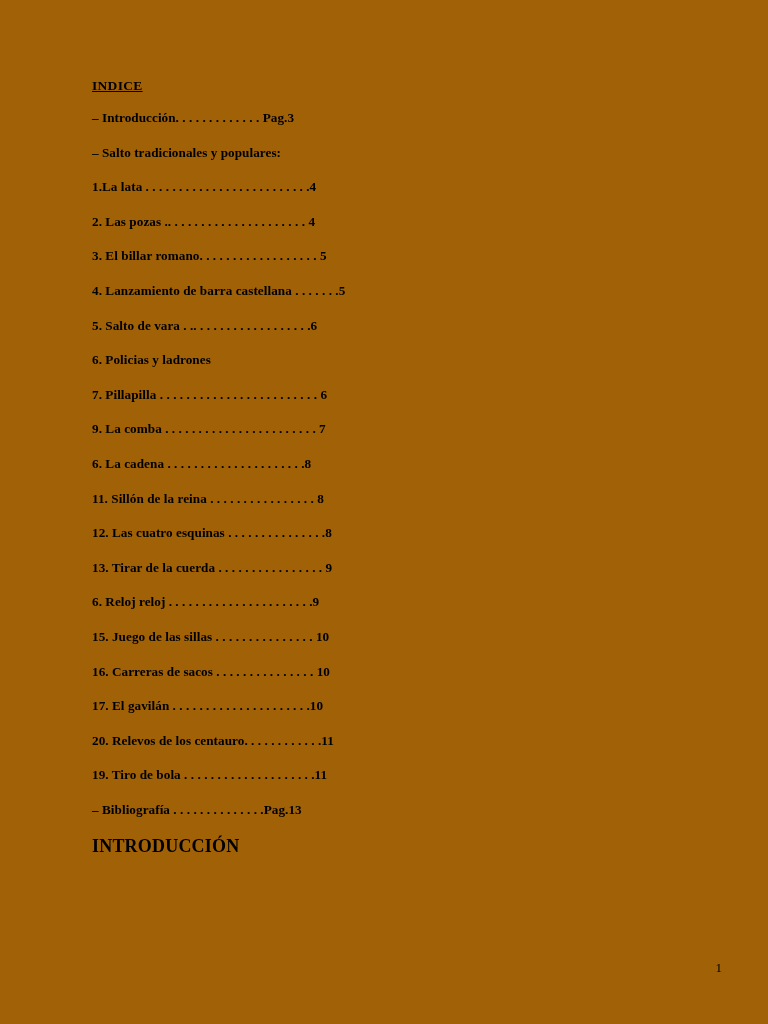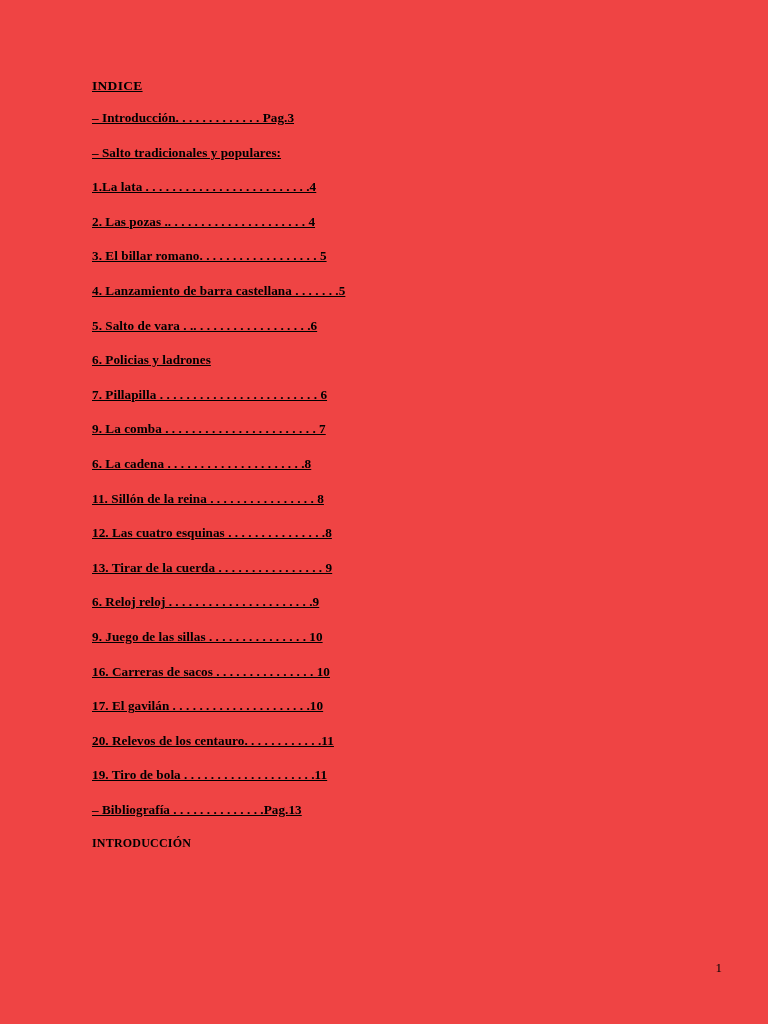--- a/index.html
+++ b/index.html
@@ -14,46 +14,45 @@
     color: #000000;
     position: relative;
     overflow: hidden;
   }
   .page {
     position: absolute;
     top: 0;
     left: 0;
     width: 768px;
     height: 1024px;
-    background: #ef4444;
+    background: #a16207;
   }
   .content {
     position: absolute;
     left: 92px;
     top: 78px;
     width: 600px;
   }
   .heading {
     font-weight: bold;
     font-size: 13.5px;
     text-decoration: underline;
     letter-spacing: 0.3px;
     margin: 0 0 16px 0;
   }
   .toc-line {
     font-weight: bold;
     font-size: 13.2px;
     margin: 0 0 18.6px 0;
     white-space: pre;
     letter-spacing: 0.05px;
-    text-decoration: underline;
   }
   .intro-heading {
     font-weight: bold;
-    font-size: 12px;
+    font-size: 18px;
     margin: 6px 0 0 0;
     letter-spacing: 0.2px;
   }
   .page-number {
     position: absolute;
     right: 46px;
     bottom: 48px;
     font-size: 13px;
     font-family: "Liberation Serif", "DejaVu Serif", serif;
   }
@@ -74,21 +73,21 @@
     <div class="toc-line">4. Lanzamiento de barra castellana . . . . . . .5</div>
     <div class="toc-line">5. Salto de vara . .. . . . . . . . . . . . . . . . . .6</div>
     <div class="toc-line">6. Policias y ladrones</div>
     <div class="toc-line">7. Pillapilla . . . . . . . . . . . . . . . . . . . . . . . . 6</div>
     <div class="toc-line">9. La comba . . . . . . . . . . . . . . . . . . . . . . . 7</div>
     <div class="toc-line">6. La cadena . . . . . . . . . . . . . . . . . . . . .8</div>
     <div class="toc-line">11. Sillón de la reina . . . . . . . . . . . . . . . . 8</div>
     <div class="toc-line">12. Las cuatro esquinas . . . . . . . . . . . . . . .8</div>
     <div class="toc-line">13. Tirar de la cuerda . . . . . . . . . . . . . . . . 9</div>
     <div class="toc-line">6. Reloj reloj . . . . . . . . . . . . . . . . . . . . . .9</div>
-    <div class="toc-line">9. Juego de las sillas . . . . . . . . . . . . . . . 10</div>
+    <div class="toc-line">15. Juego de las sillas . . . . . . . . . . . . . . . 10</div>
     <div class="toc-line">16. Carreras de sacos . . . . . . . . . . . . . . . 10</div>
     <div class="toc-line">17. El gavilán . . . . . . . . . . . . . . . . . . . . .10</div>
     <div class="toc-line">20. Relevos de los centauro. . . . . . . . . . . .11</div>
     <div class="toc-line">19. Tiro de bola . . . . . . . . . . . . . . . . . . . .11</div>
     <div class="toc-line">– Bibliografía . . . . . . . . . . . . . .Pag.13</div>
     <div class="toc-line"></div>
 
     <div class="intro-heading">INTRODUCCIÓN</div>
   </div>
 

